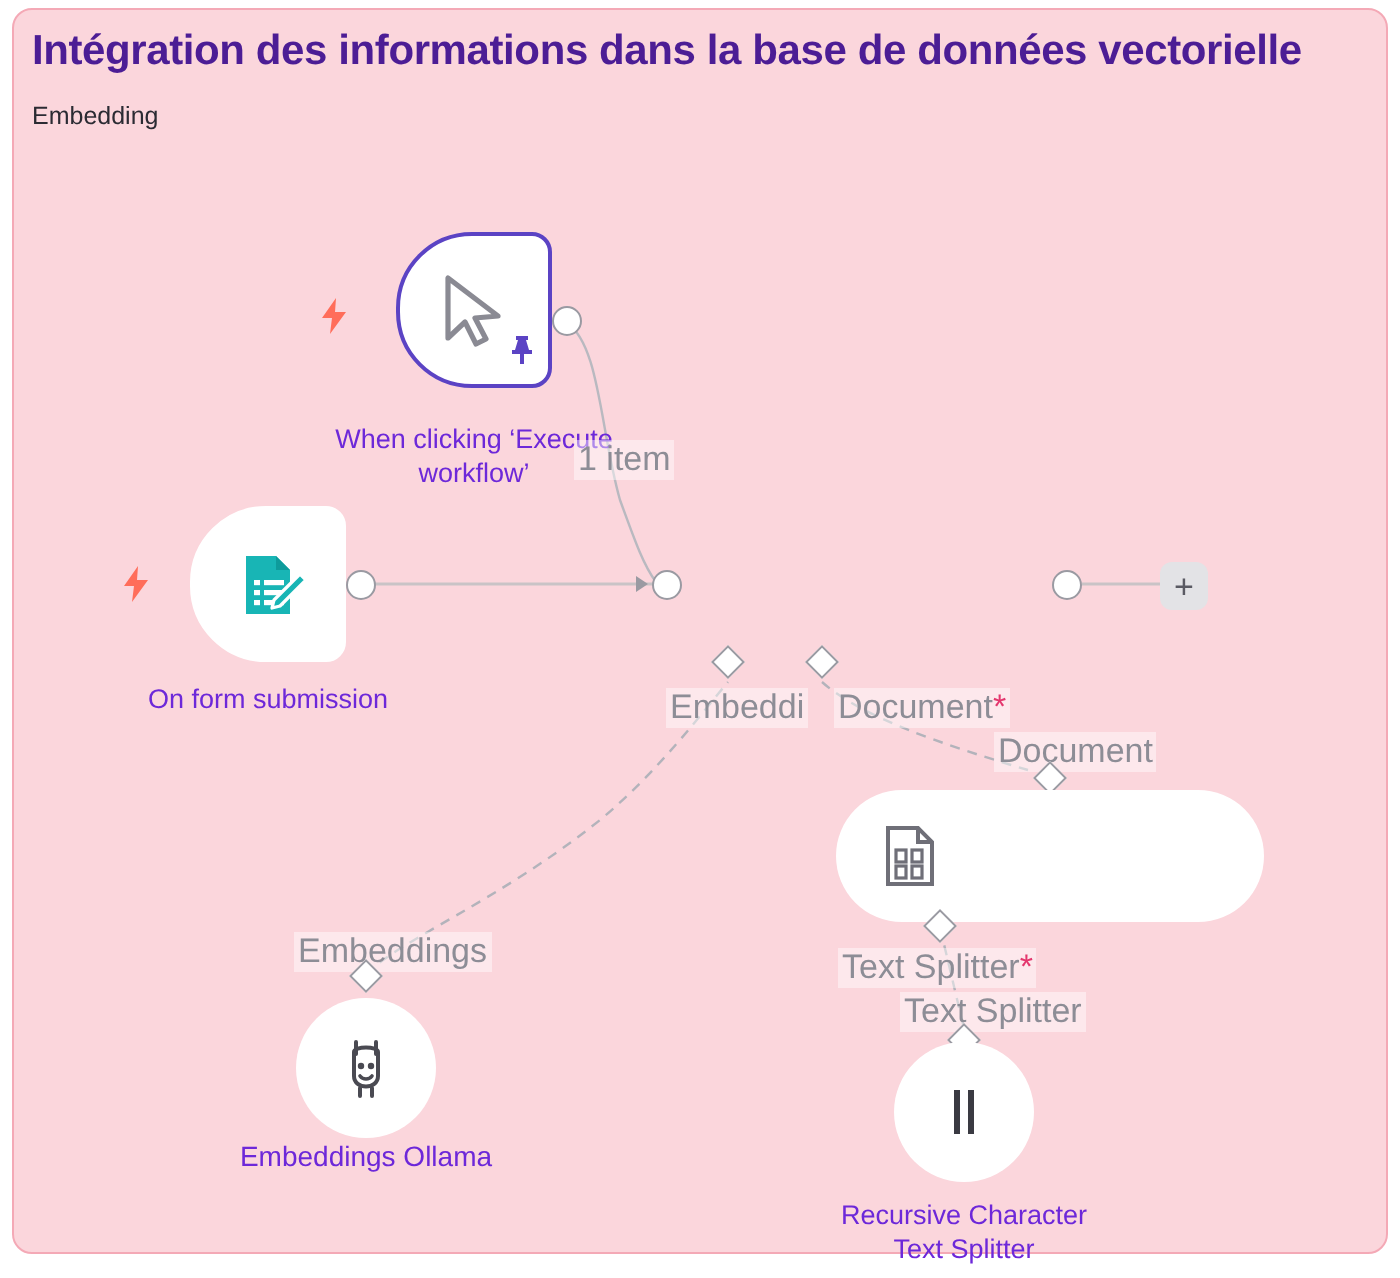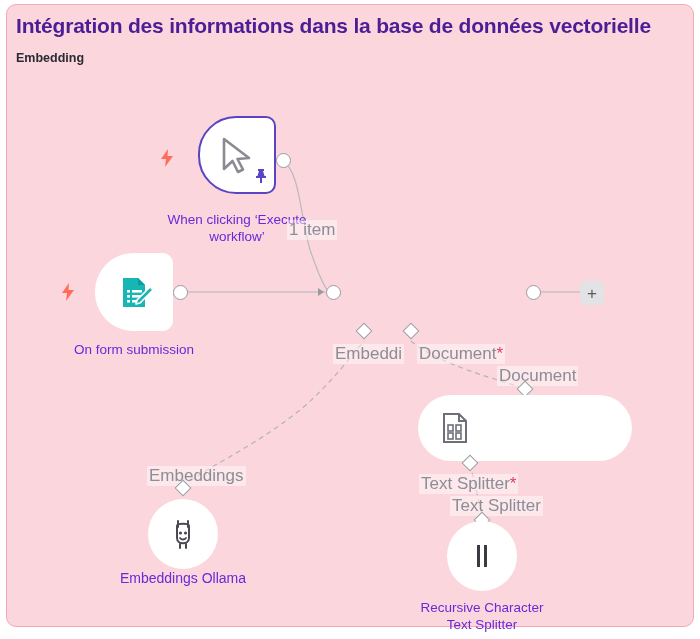--- a/index.html
+++ b/index.html
@@ -34,21 +34,21 @@
     font-weight: bold;
     color: #4c1d95;
     letter-spacing: -0.2px;
     white-space: nowrap;
   }
   .sticky-sub {
     position: absolute;
     left: 16px;
     top: 51px;
     font-size: 12.5px;
-    font-weight: bold;
+    font-weight: normal;
     color: #2b2b33;
   }
 
   
   .canvas-svg {
     position: absolute;
     left: 0;
     top: 0;
     width: 700px;
     height: 639px;

